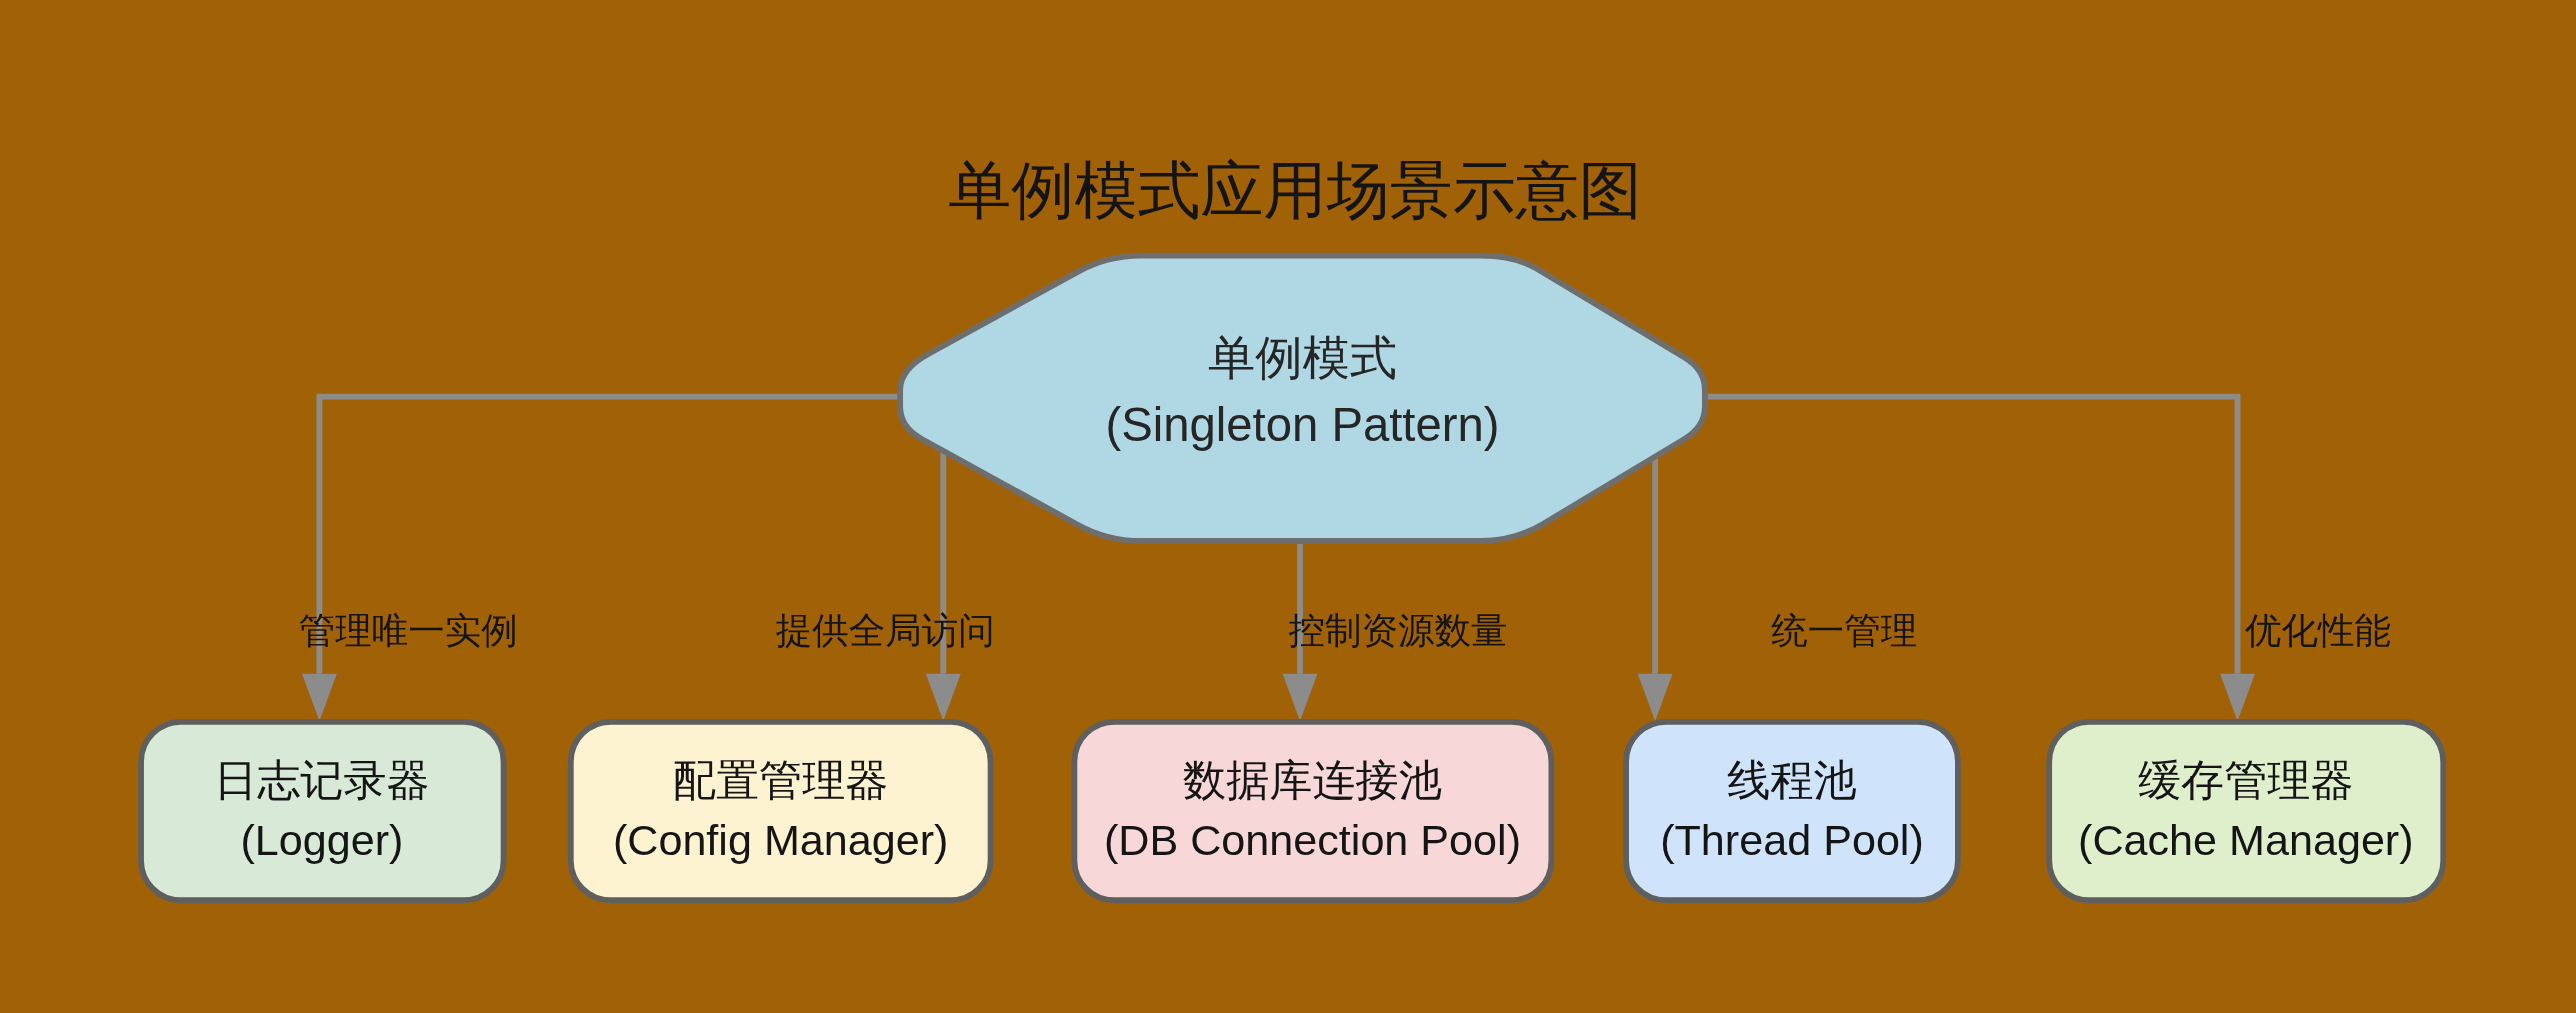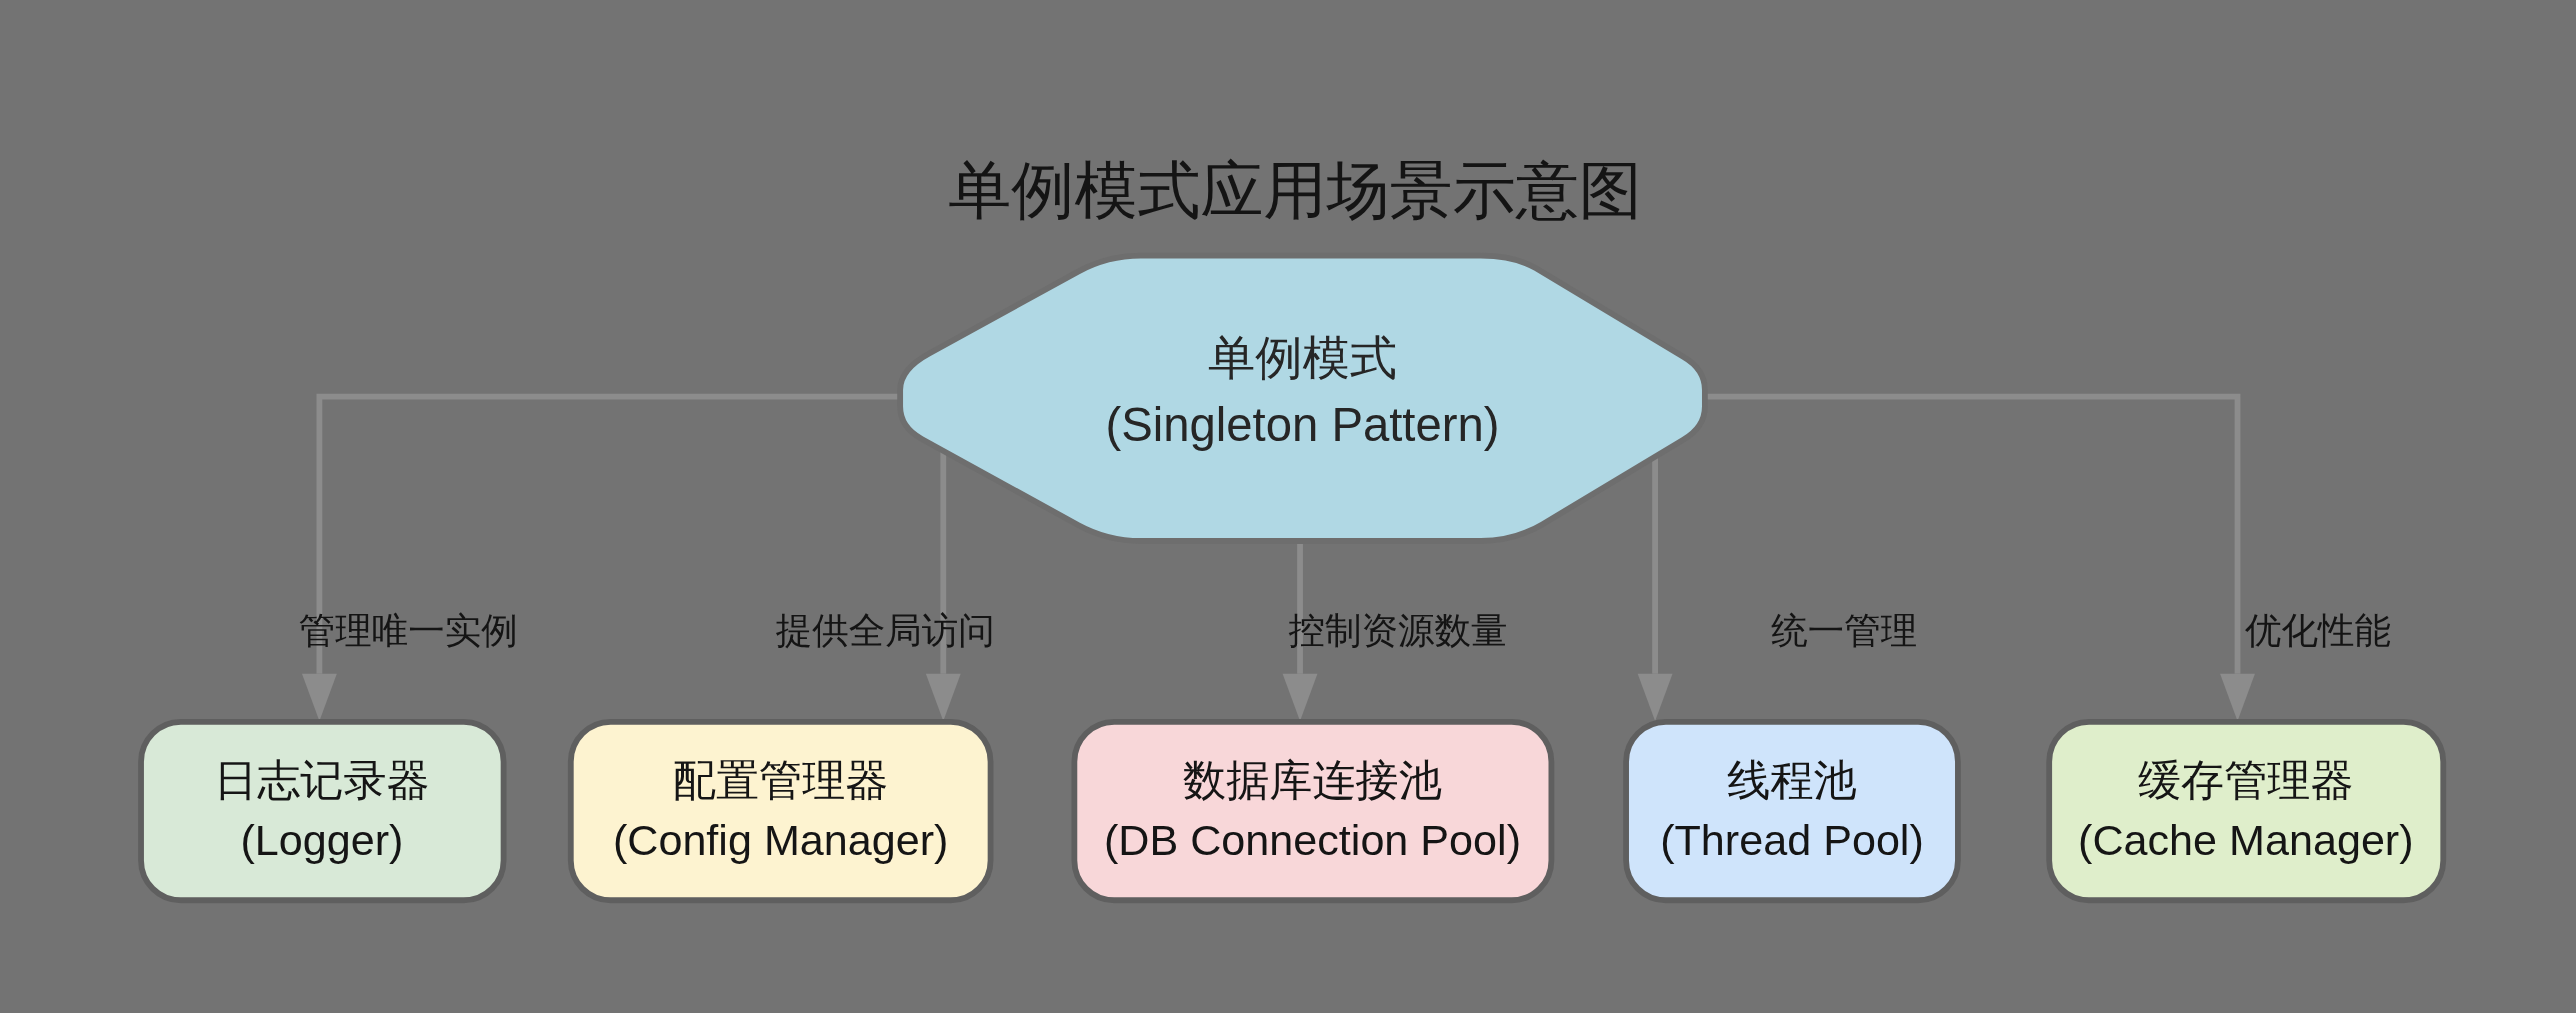--- a/index.html
+++ b/index.html
@@ -3,21 +3,21 @@
 <meta charset="utf-8">
 <style>
   html, body {
     margin: 0;
     padding: 0;
     background: #ffffff;
   }
   .canvas-wrap {
     width: 2576px;
     height: 1014px;
-    background: #737373;
+    background: #a16207;
     overflow: hidden;
   }
   svg {
     display: block;
     font-family: "Liberation Sans", sans-serif;
   }
   .diagram-title {
     font-size: 76px;
     fill: #141414;
     text-anchor: middle;

